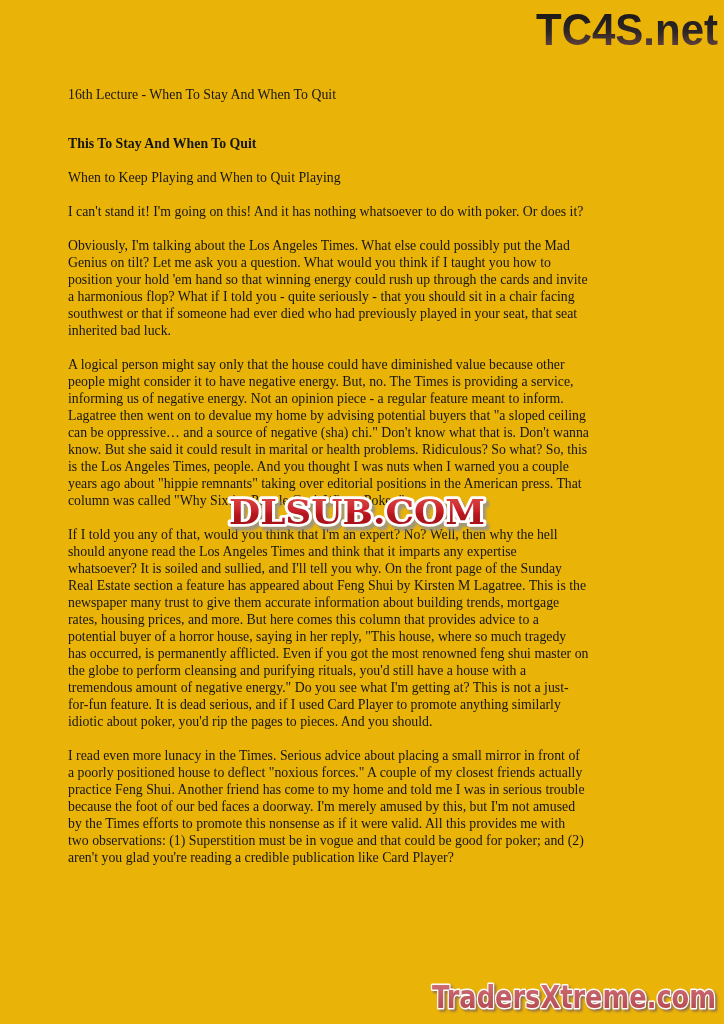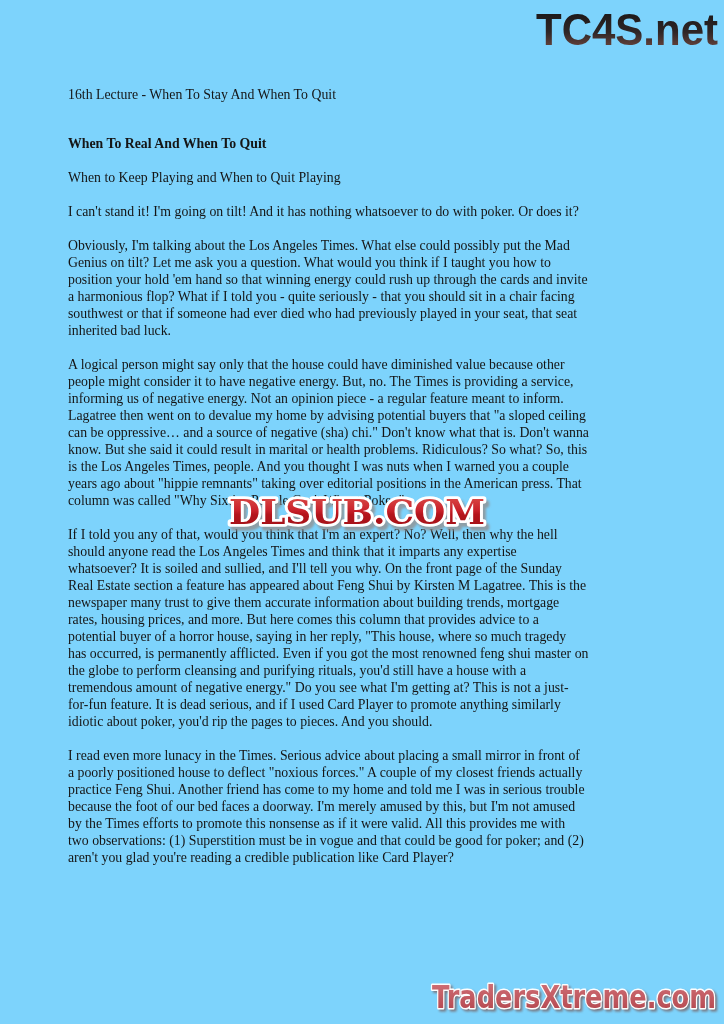--- a/index.html
+++ b/index.html
@@ -3,21 +3,21 @@
 <meta charset="utf-8">
 <style>
   html, body { margin: 0; padding: 0; }
   body {
     width: 724px; height: 1024px;
     background: #ffffff;
     position: relative;
     overflow: hidden;
     font-family: "Liberation Serif", serif;
   }
-  .sheet { position: absolute; inset: 0; background: #7dd3fc; }
+  .sheet { position: absolute; inset: 0; background: #eab308; }
 
   
   .logo-top { position: absolute; top: 0px; right: 2px; }
 
   
   .logo-bottom { position: absolute; right: 4px; bottom: 4px;
     filter: drop-shadow(2px 2.5px 1px rgba(120,95,95,0.75)); }
 
   
   .watermark { position: absolute; left: 212px; top: 489px;
@@ -44,23 +44,23 @@
         <stop offset="0" stop-color="#161414"></stop>
         <stop offset="0.55" stop-color="#2e2626"></stop>
         <stop offset="1" stop-color="#7e4f47"></stop>
       </linearGradient>
     </defs>
     <text x="196" y="45" text-anchor="end" textLength="182" lengthAdjust="spacingAndGlyphs" font-family="Liberation Sans, sans-serif" font-weight="bold" font-size="44" fill="url(#gradTop)">TC4S.net</text>
   </svg>
 
   <div class="doc">
     <p class="title-line">16th Lecture - When To Stay And When To Quit</p>
-    <p class="h-main">When To Real And When To Quit</p>
+    <p class="h-main">This To Stay And When To Quit</p>
     <p class="h-section">When to Keep Playing and When to Quit Playing</p>
-    <p>I can't stand it! I'm going on tilt! And it has nothing whatsoever to do with poker. Or does it?</p>
+    <p>I can't stand it! I'm going on this! And it has nothing whatsoever to do with poker. Or does it?</p>
     <p>Obviously, I'm talking about the Los Angeles Times. What else could possibly put the Mad
 Genius on tilt? Let me ask you a question. What would you think if I taught you how to
 position your hold 'em hand so that winning energy could rush up through the cards and invite
 a harmonious flop? What if I told you - quite seriously - that you should sit in a chair facing
 southwest or that if someone had ever died who had previously played in your seat, that seat
 inherited bad luck.</p>
     <p>A logical person might say only that the house could have diminished value because other
 people might consider it to have negative energy. But, no. The Times is providing a service,
 informing us of negative energy. Not an opinion piece - a regular feature meant to inform.
 Lagatree then went on to devalue my home by advising potential buyers that "a sloped ceiling

